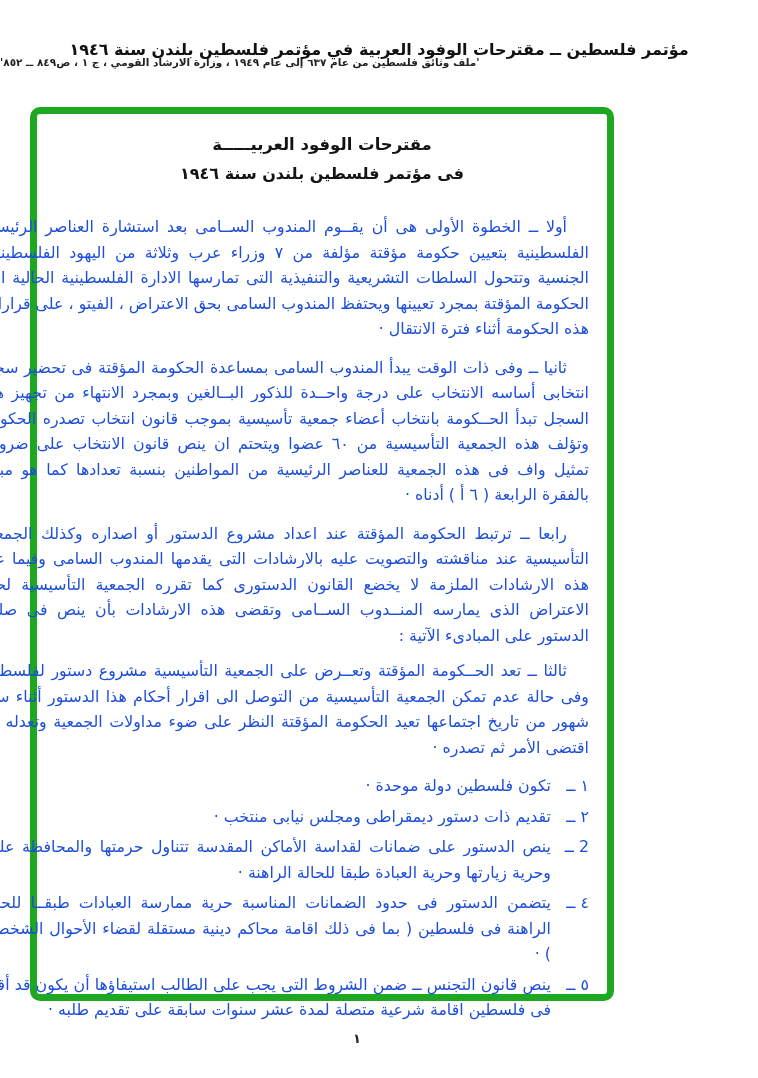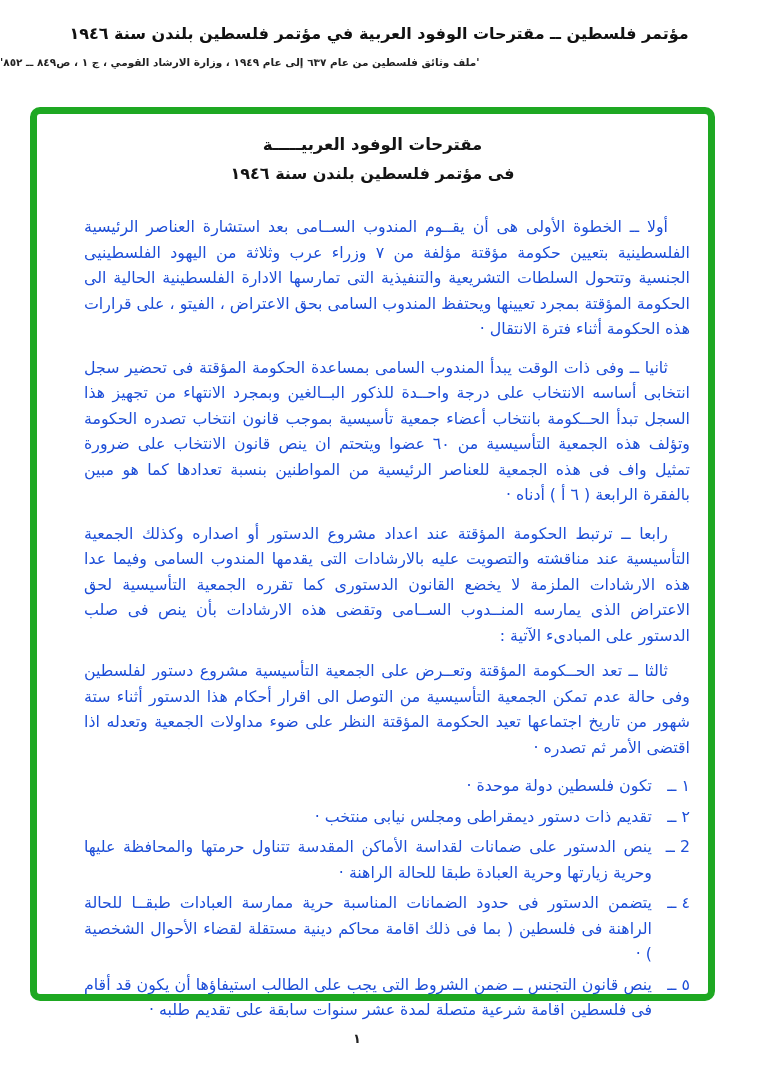--- a/index.html
+++ b/index.html
@@ -10,21 +10,21 @@
     background: #ffffff;
     position: relative;
     overflow: hidden;
     font-family: "DejaVu Sans", sans-serif;
     color: #1b1b1b;
   }
 
   
   .header-title {
     position: absolute;
-    top: 24px; left: 0; right: 0;
+    top: 40px; left: 0; right: 0;
     direction: rtl;
     text-align: center;
     font-weight: bold;
     font-size: 16px;
     letter-spacing: 0;
     color: #111;
   }
   .header-source {
     position: absolute;
     top: 56px; left: 0; right: 0;
@@ -33,21 +33,21 @@
     font-weight: bold;
     font-size: 10.5px;
     color: #222;
   }
 
   
   .doc-frame {
     position: absolute;
     left: 30px;
     top: 107px;
-    width: 685px;
+    width: 584px;
     height: 894px;
     border: 7px solid #1ea822;
     border-radius: 10px;
     background: #ffffff;
   }
 
   
   .doc-title {
     position: absolute;
     top: 21px; left: 0; right: 0;

